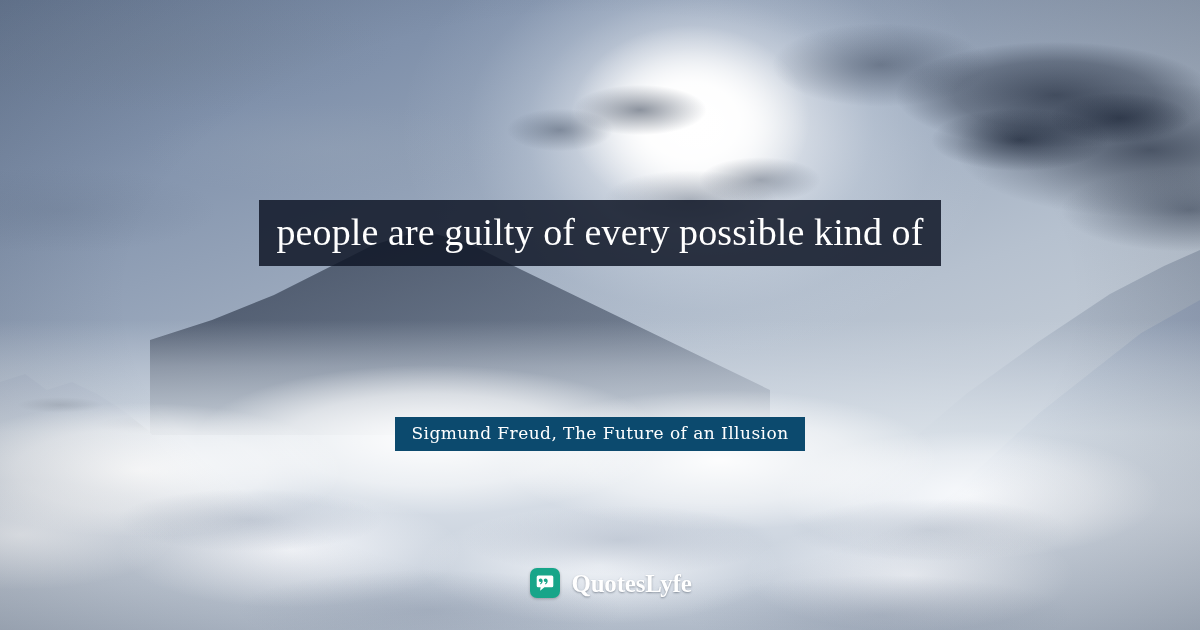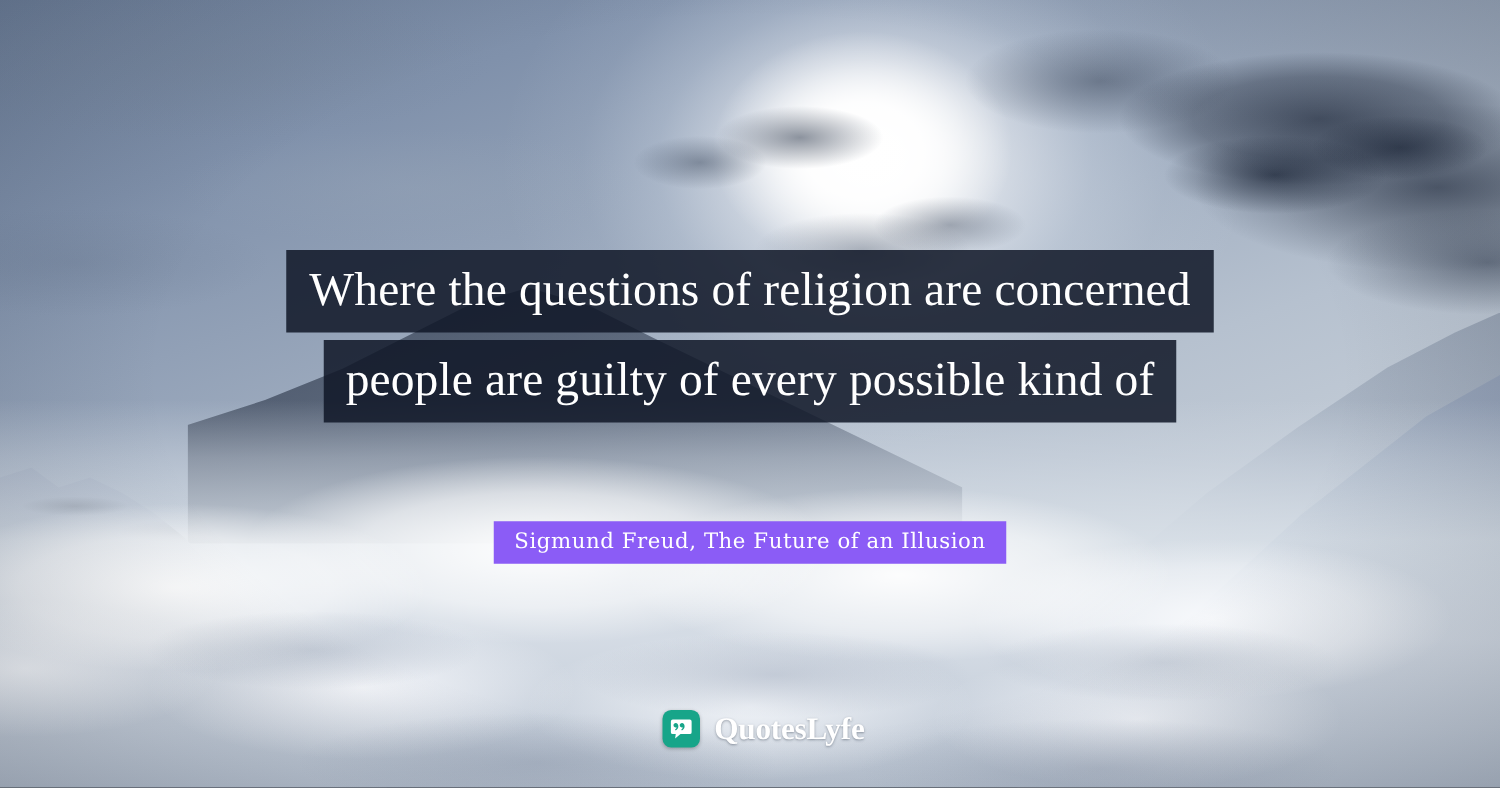--- a/index.html
+++ b/index.html
@@ -201,21 +201,21 @@
 
   .attribution-wrap {
     position: absolute;
     left: 0; right: 0;
     top: 417px;
     text-align: center;
     z-index: 10;
   }
   .attribution {
     display: inline-block;
-    background: #8b5cf6;
+    background: #0c4a6e;
     color: #ffffff;
     font-size: 17px;
     line-height: 1;
     letter-spacing: 0.45px;
     padding: 8px 16px 9px 16px;
     font-family: "DejaVu Serif", "Liberation Serif", serif;
   }
 
   
   .logo {
@@ -268,21 +268,20 @@
   <div class="ridge-left"></div>
   <div class="ridge-left-rock"></div>
   <div class="ridge-right"></div>
   <div class="ridge-right-rock"></div>
 
   <div class="seaclouds"></div>
   <div class="seaclouds-shade"></div>
   <div class="layer vignette"></div>
 
   <div class="quote-block">
-    <span class="quote-line">Where the questions of religion are concerned</span>
     <span class="quote-line">people are guilty of every possible kind of</span>
   </div>
 
   <div class="attribution-wrap">
     <span class="attribution">Sigmund Freud, The Future of an Illusion</span>
   </div>
 
   <div class="logo">
     <span class="logo-mark">
       <svg width="20" height="20" viewBox="0 0 20 20" aria-hidden="true">

